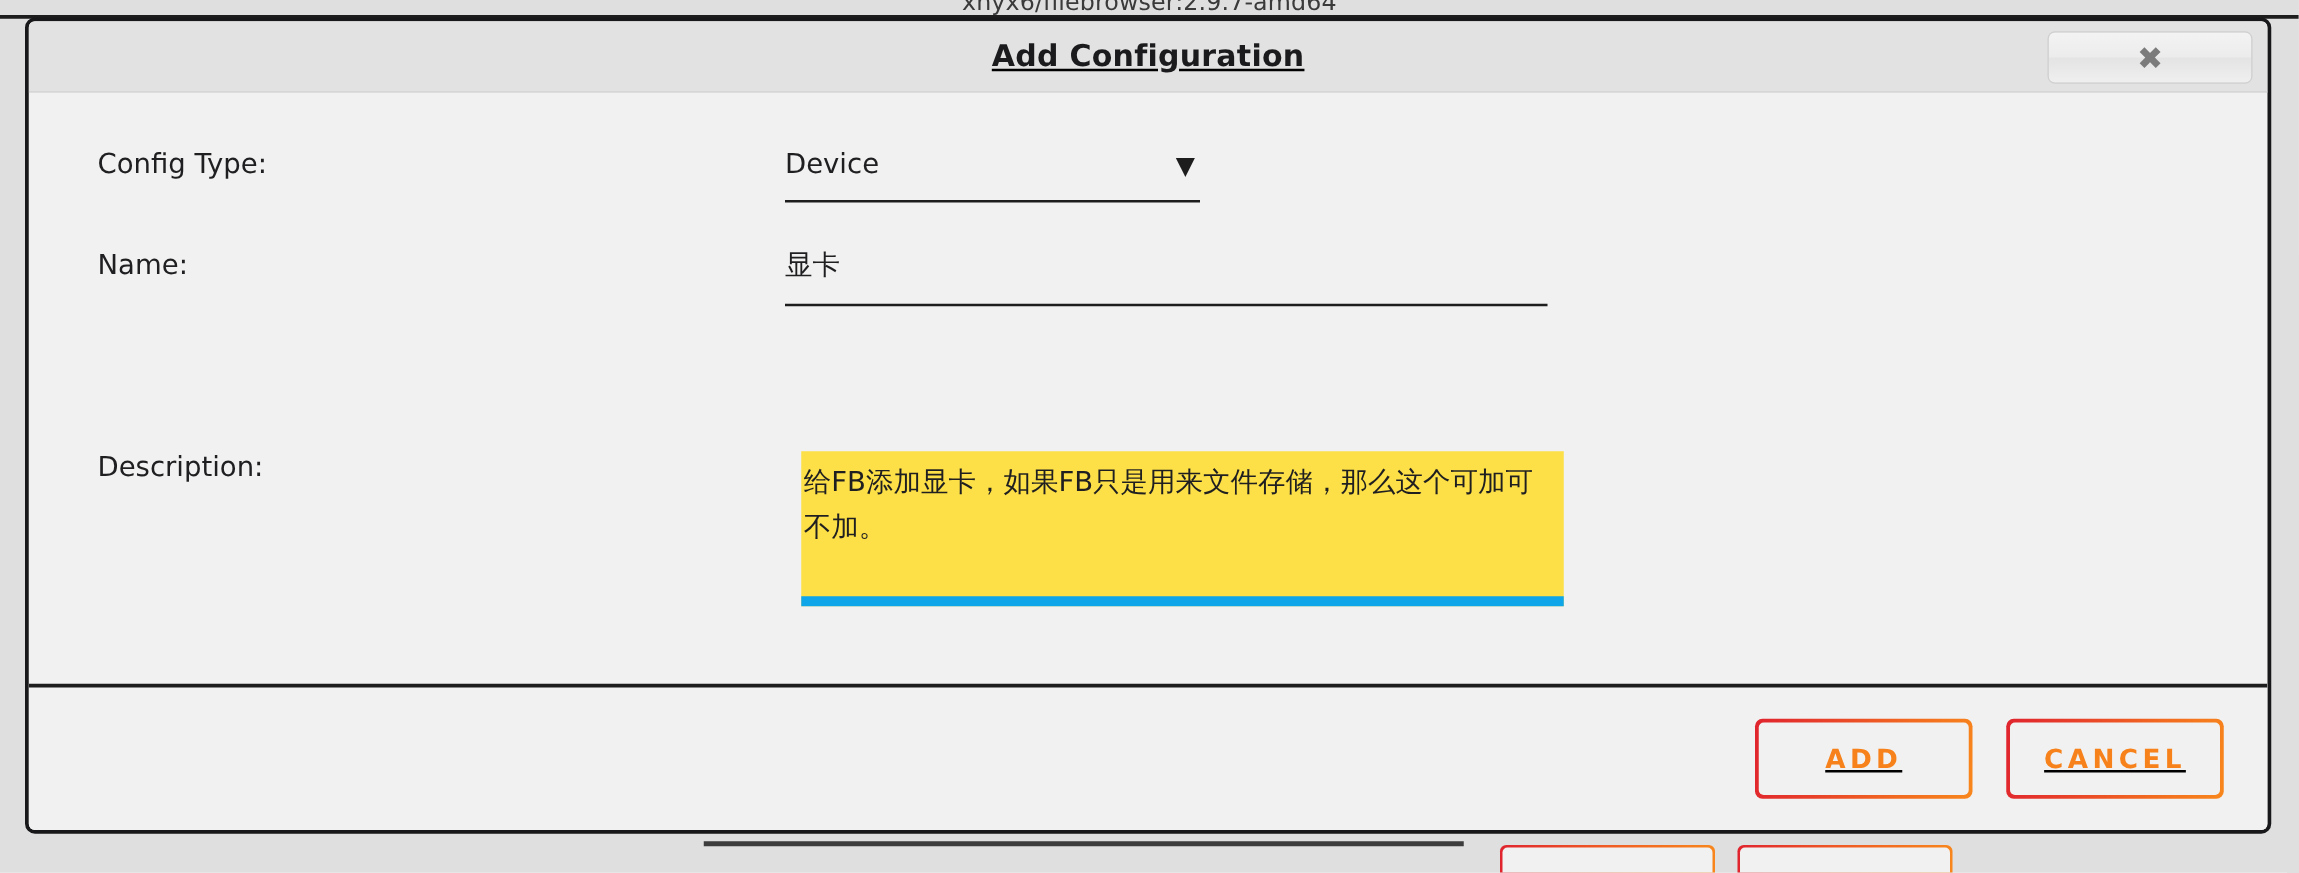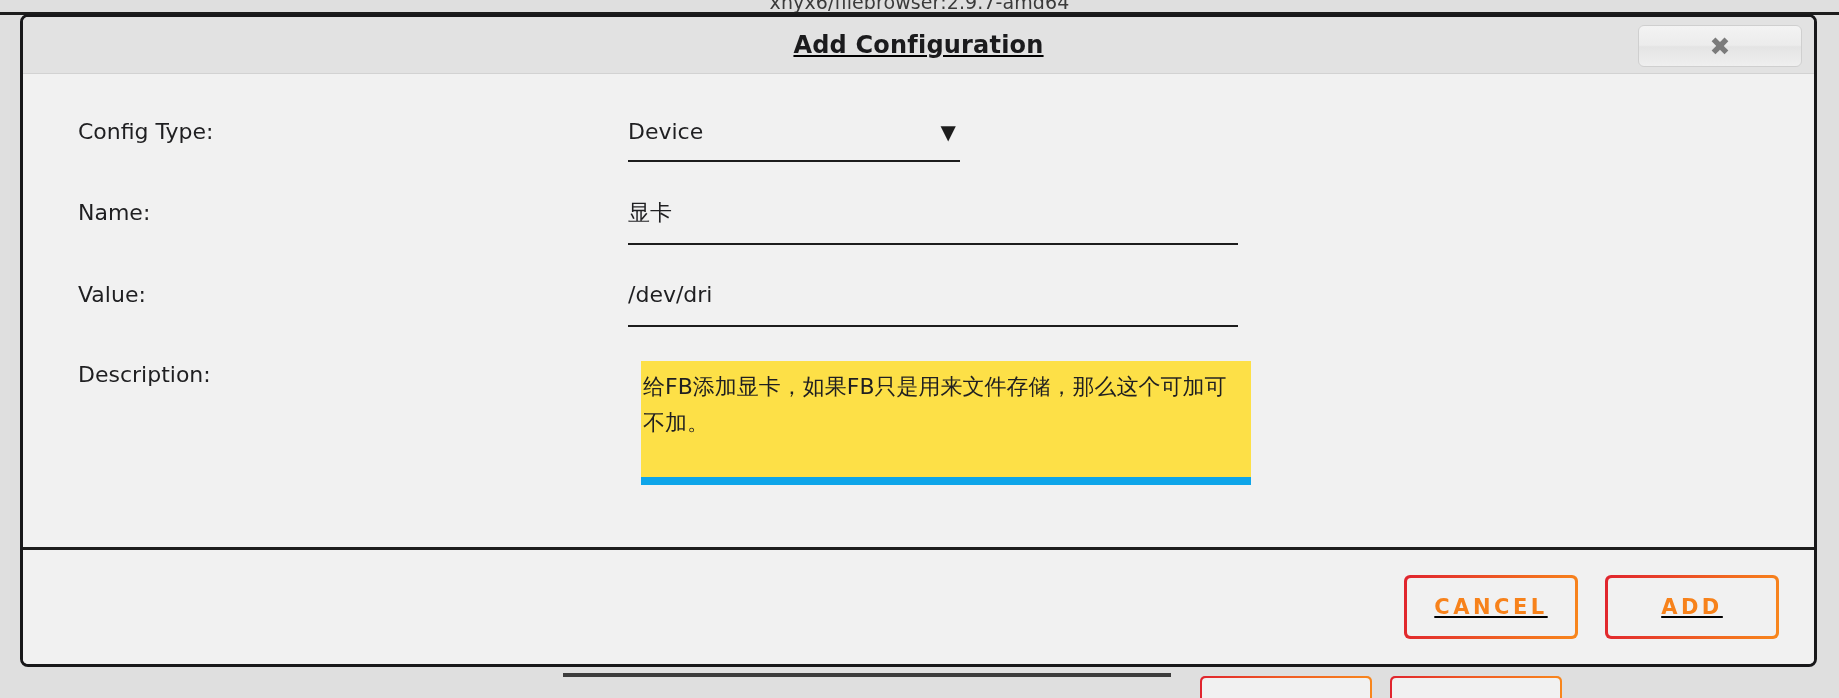--- a/index.html
+++ b/index.html
@@ -254,34 +254,30 @@
     </div>
 
     <div class="form-row row-config">
       <div class="field-label">Config Type:</div>
       <div class="select-field">
         <span class="select-value">Device</span>
         <span class="select-arrow">▼</span>
       </div>
     </div>
 
-    <div class="form-row row-value">
-      <div class="field-label">Value:</div>
-      <div class="text-field" placeholder="">/dev/dri</div>
-    </div>
 
     <div class="form-row row-desc">
       <div class="field-label">Description:</div>
       <div class="textarea-field" placeholder="">给FB添加显卡，如果FB只是用来文件存储，那么这个可加可不加。</div>
     </div>
 
   </div>
 
   <div class="footer">
     <div class="grad-button">
+      <div class="grad-button-inner">ADD</div>
+    </div>
+    <div class="grad-button">
       <div class="grad-button-inner">CANCEL</div>
     </div>
-    <div class="grad-button">
-      <div class="grad-button-inner">ADD</div>
-    </div>
   </div>
 
 </div>
 
 </body></html>

